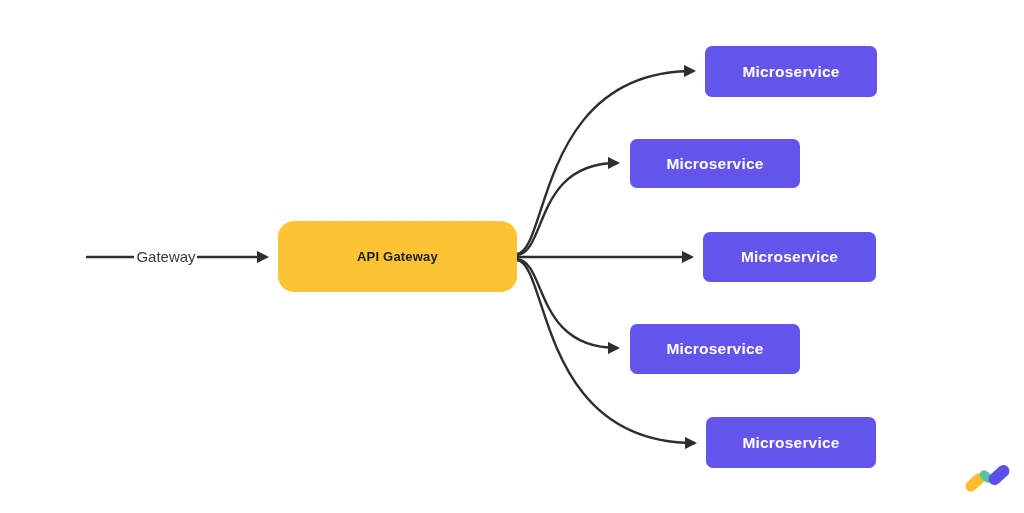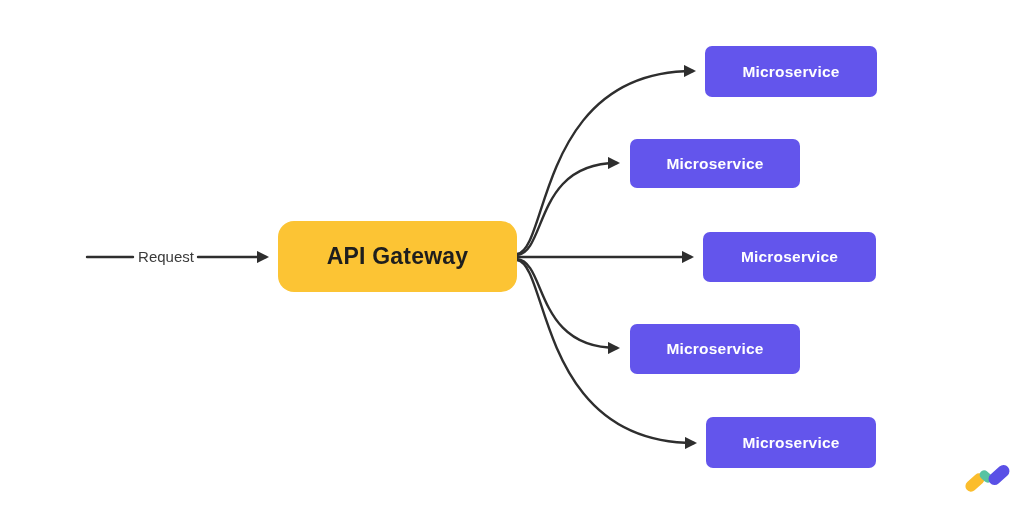--- a/index.html
+++ b/index.html
@@ -42,21 +42,21 @@
     align-items: center;
     justify-content: center;
     text-align: center;
   }
   .node.gateway {
     left: 278px; top: 221px;
     width: 239px; height: 71px;
     background: var(--gateway-fill);
     border-radius: 16px;
     color: var(--gateway-text);
-    font-size: 23px;
+    font-size: 13px;
     font-weight: bold;
     letter-spacing: .2px;
   }
   .node.service {
     background: var(--service-fill);
     border-radius: 7px;
     color: var(--service-text);
     font-size: 15.5px;
     font-weight: bold;
     letter-spacing: .2px;
@@ -111,21 +111,21 @@
     <path class="wire" d="M 87 257 H 133"></path>
     <path class="wire" d="M 198 257 H 266" marker-end="url(#arrow)"></path>
 
     <path class="wire" d="M 517 254 C 549 250, 538 71, 693 71" marker-end="url(#arrow)"></path>
     <path class="wire" d="M 517 255 C 547 252, 534 163, 617 163" marker-end="url(#arrow)"></path>
     <path class="wire" d="M 517 257 H 691" marker-end="url(#arrow)"></path>
     <path class="wire" d="M 517 259 C 547 262, 534 348, 617 348" marker-end="url(#arrow)"></path>
     <path class="wire" d="M 517 260 C 549 264, 538 443, 694 443" marker-end="url(#arrow)"></path>
   </svg>
 
-  <div class="request-label">Request</div>
+  <div class="request-label">Gateway</div>
 
   <div class="node gateway">
     <span>API Gateway</span>
   </div>
 
   <div class="node service ms-0">
     <span>Microservice</span>
   </div>
   <div class="node service ms-1">
     <span>Microservice</span>

